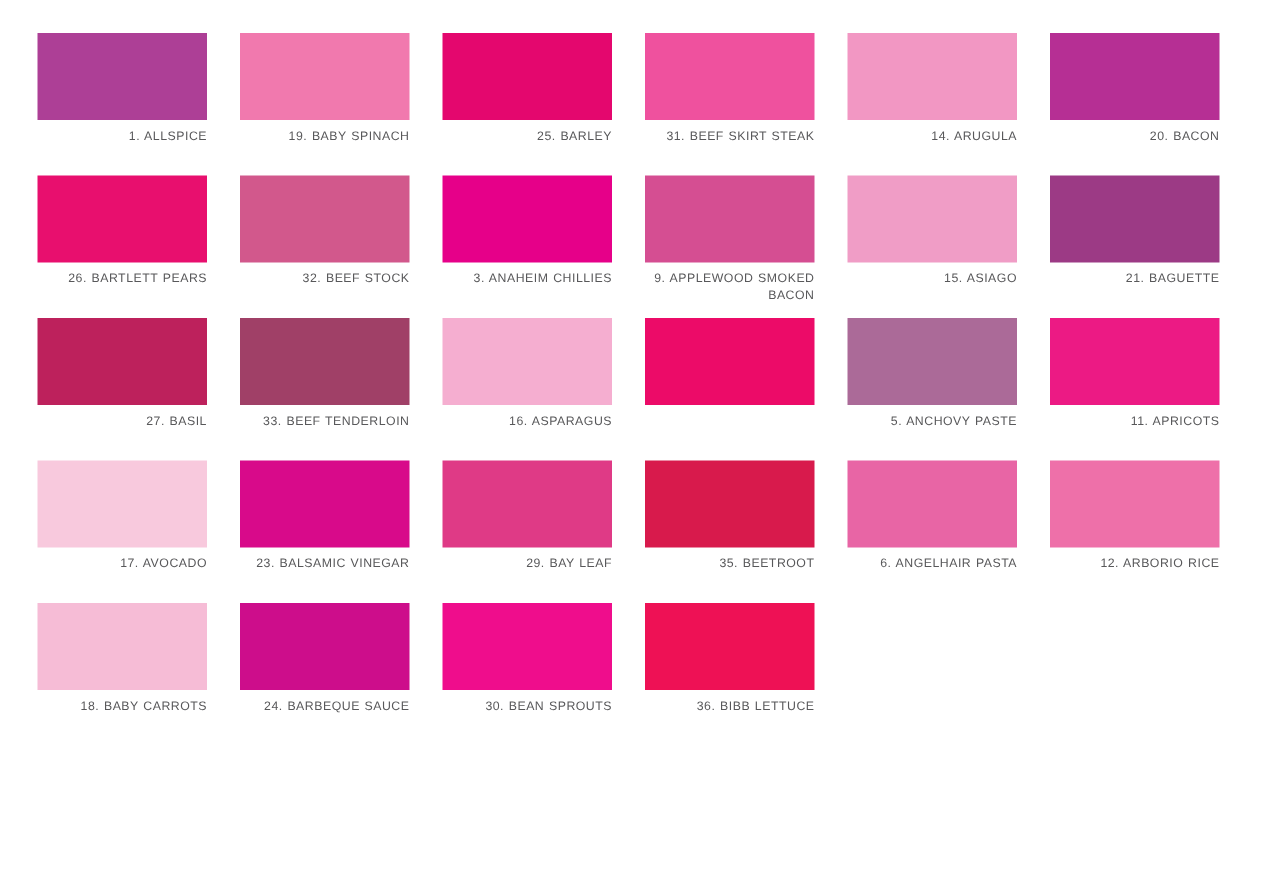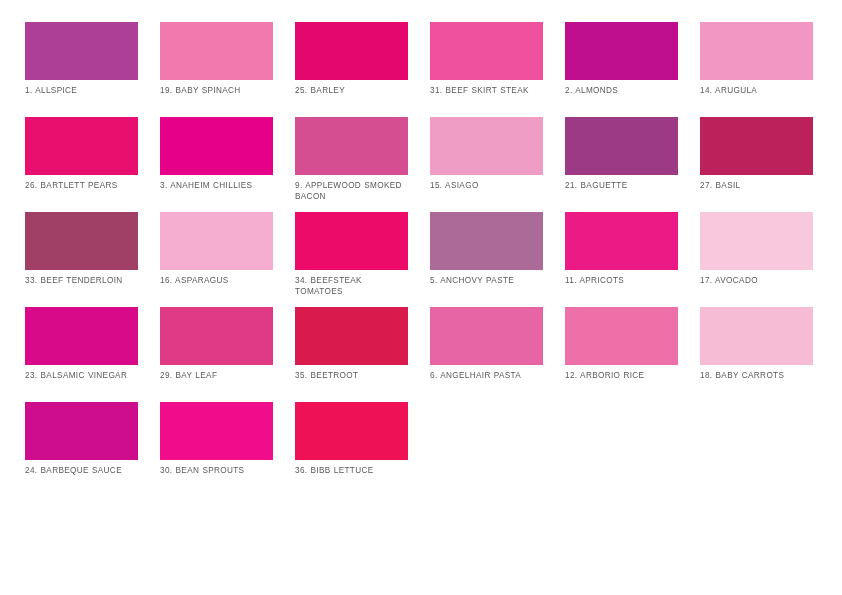--- a/index.html
+++ b/index.html
@@ -12,20 +12,21 @@
     background: #ffffff;
     font-family: "Liberation Sans", sans-serif;
     overflow: hidden;
   }
   #palette-sheet {
     position: relative;
     width: 742px;
     height: 595px;
     box-sizing: border-box;
     padding: 22px 0 0 25px;
+    text-align: right;
   }
   .swatch-grid {
     display: grid;
     grid-template-columns: repeat(6, 113px);
     grid-column-gap: 22px;
     grid-template-rows: repeat(6, 95px);
     grid-row-gap: 0px;
   }
   .swatch-cell {
     width: 113px;
@@ -64,30 +65,34 @@
       </div>
       <div class="swatch-cell">
         <span class="swatch-chip" style="background-color: rgb(228, 7, 110);"></span>
         <span class="swatch-label">25. BARLEY</span>
       </div>
       <div class="swatch-cell">
         <span class="swatch-chip" style="background-color: rgb(239, 81, 158);"></span>
         <span class="swatch-label">31. BEEF SKIRT STEAK</span>
       </div>
       <div class="swatch-cell">
-        <span class="swatch-chip" style="background-color: rgb(192, 15, 142);"></span>
-        <span class="swatch-label">2. ALMONDS</span>
-      </div>
-      <div class="swatch-cell">
         <span class="swatch-chip" style="background-color: rgb(242, 151, 195);"></span>
         <span class="swatch-label">14. ARUGULA</span>
       </div>
       <div class="swatch-cell">
+        <span class="swatch-chip" style="background-color: rgb(182, 47, 148);"></span>
+        <span class="swatch-label">20. BACON</span>
+      </div>
+      <div class="swatch-cell">
         <span class="swatch-chip" style="background-color: rgb(232, 15, 110);"></span>
         <span class="swatch-label">26. BARTLETT PEARS</span>
+      </div>
+      <div class="swatch-cell">
+        <span class="swatch-chip" style="background-color: rgb(210, 88, 140);"></span>
+        <span class="swatch-label">32. BEEF STOCK</span>
       </div>
       <div class="swatch-cell">
         <span class="swatch-chip" style="background-color: rgb(230, 0, 137);"></span>
         <span class="swatch-label">3. ANAHEIM CHILLIES</span>
       </div>
       <div class="swatch-cell">
         <span class="swatch-chip" style="background-color: rgb(213, 78, 146);"></span>
         <span class="swatch-label">9. APPLEWOOD SMOKED BACON</span>
       </div>
       <div class="swatch-cell">
@@ -105,21 +110,20 @@
       <div class="swatch-cell">
         <span class="swatch-chip" style="background-color: rgb(160, 64, 103);"></span>
         <span class="swatch-label">33. BEEF TENDERLOIN</span>
       </div>
       <div class="swatch-cell">
         <span class="swatch-chip" style="background-color: rgb(245, 174, 208);"></span>
         <span class="swatch-label">16. ASPARAGUS</span>
       </div>
       <div class="swatch-cell">
         <span class="swatch-chip" style="background-color: rgb(236, 11, 104);"></span>
-        <span class="swatch-label">34. BEEFSTEAK TOMATOES</span>
       </div>
       <div class="swatch-cell">
         <span class="swatch-chip" style="background-color: rgb(171, 106, 152);"></span>
         <span class="swatch-label">5. ANCHOVY PASTE</span>
       </div>
       <div class="swatch-cell">
         <span class="swatch-chip" style="background-color: rgb(236, 26, 132);"></span>
         <span class="swatch-label">11. APRICOTS</span>
       </div>
       <div class="swatch-cell">

